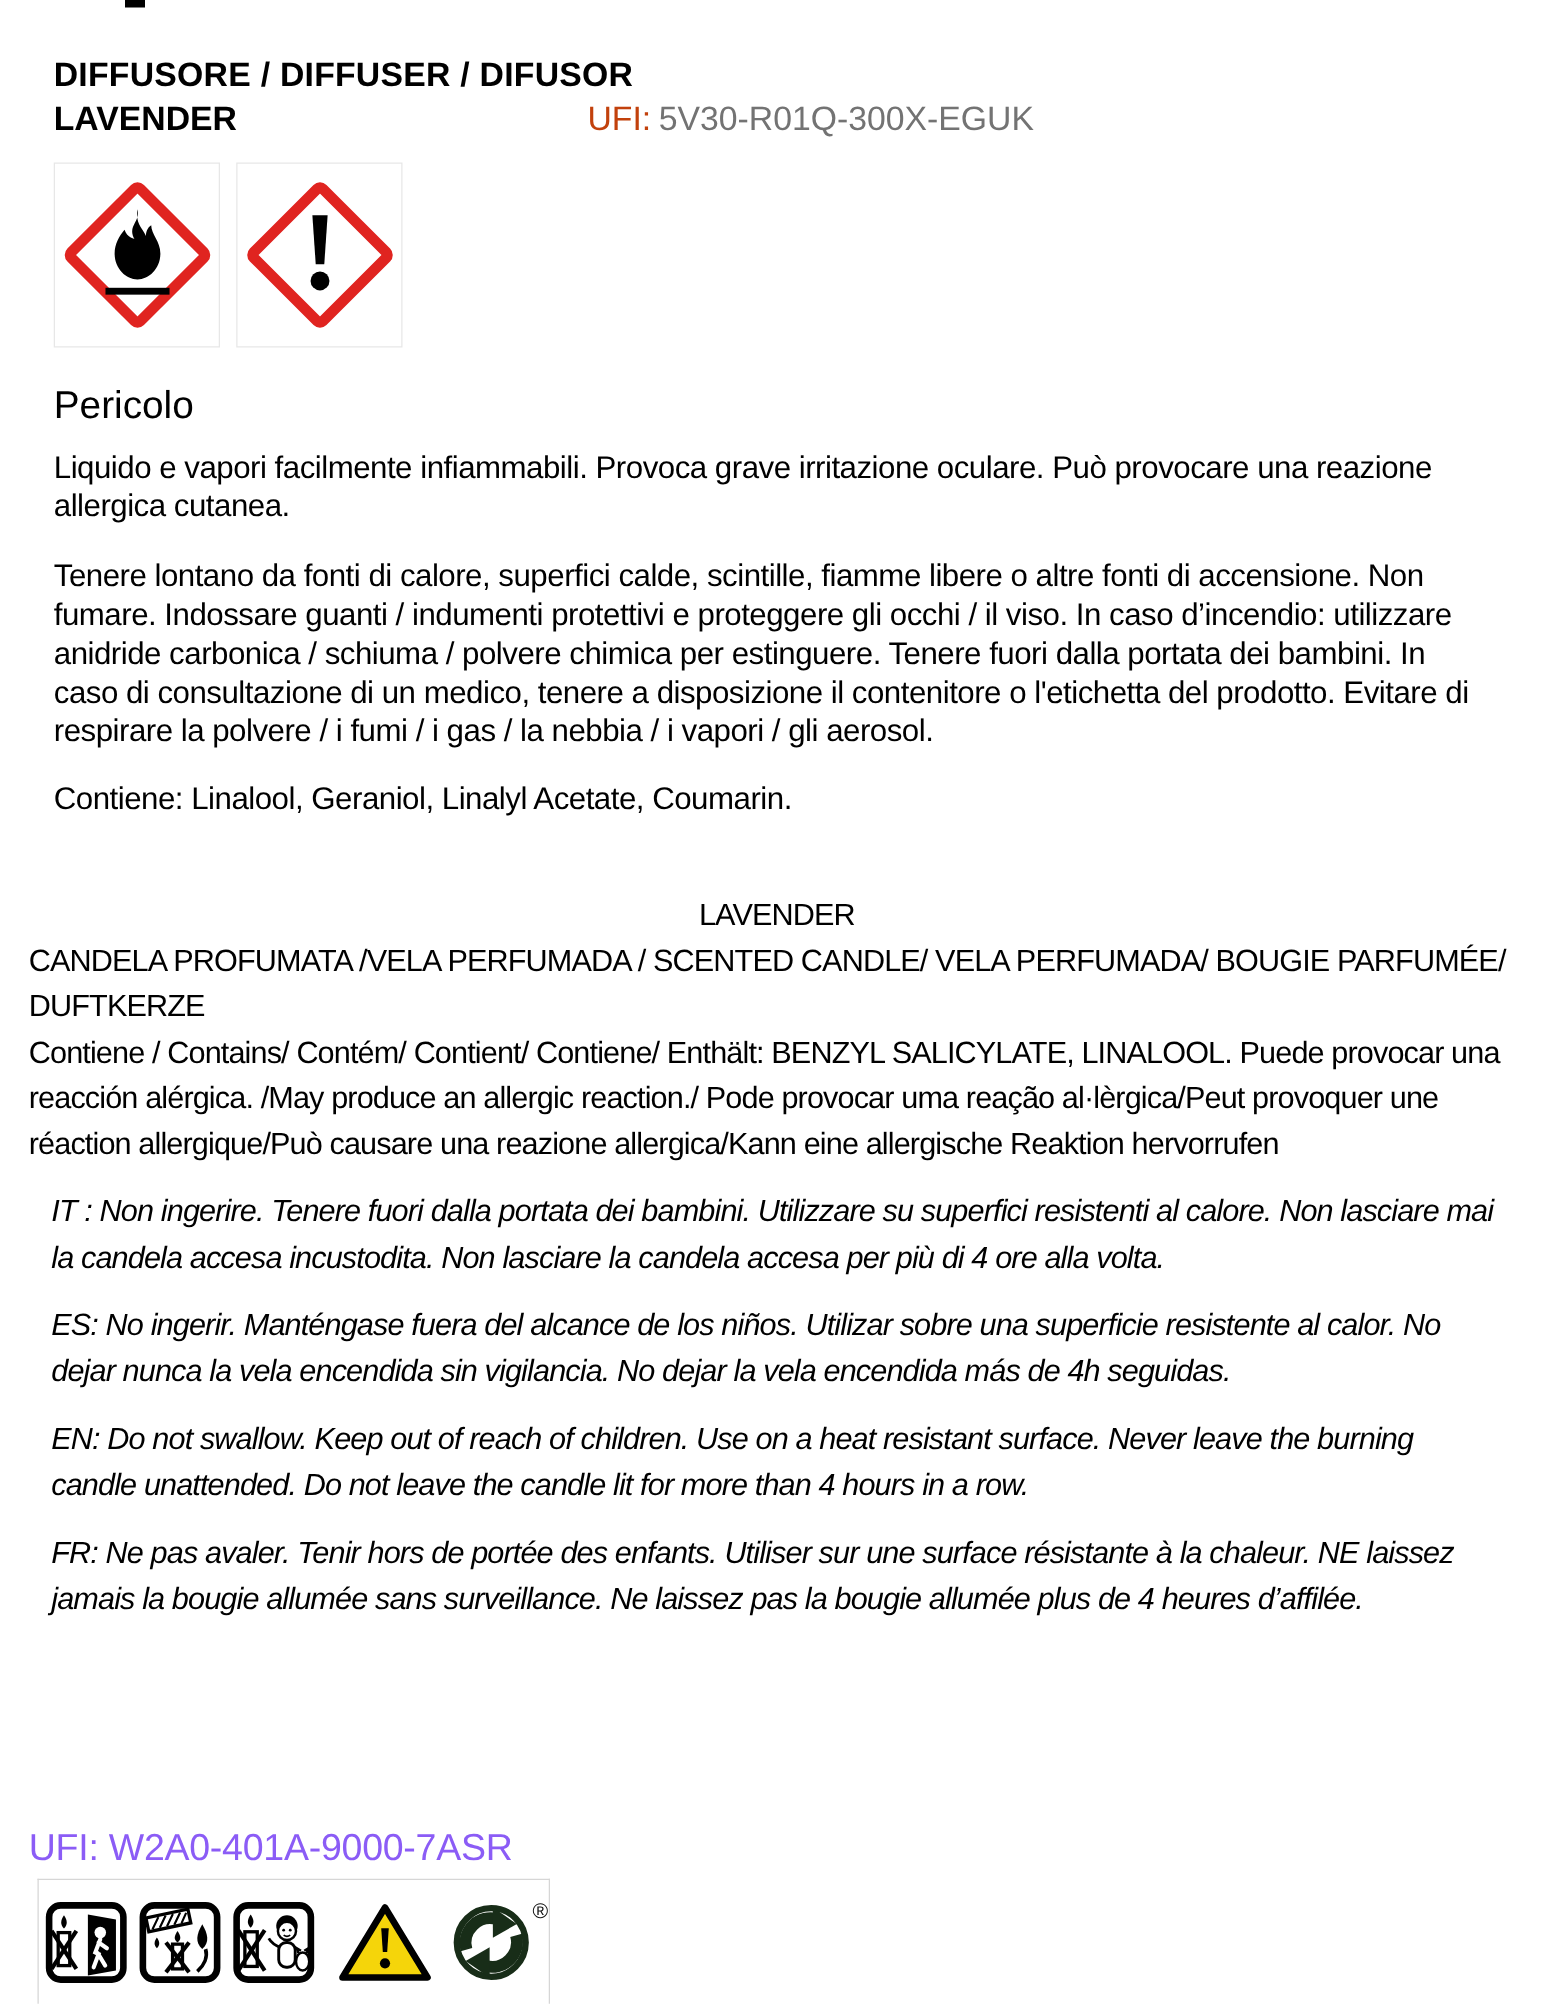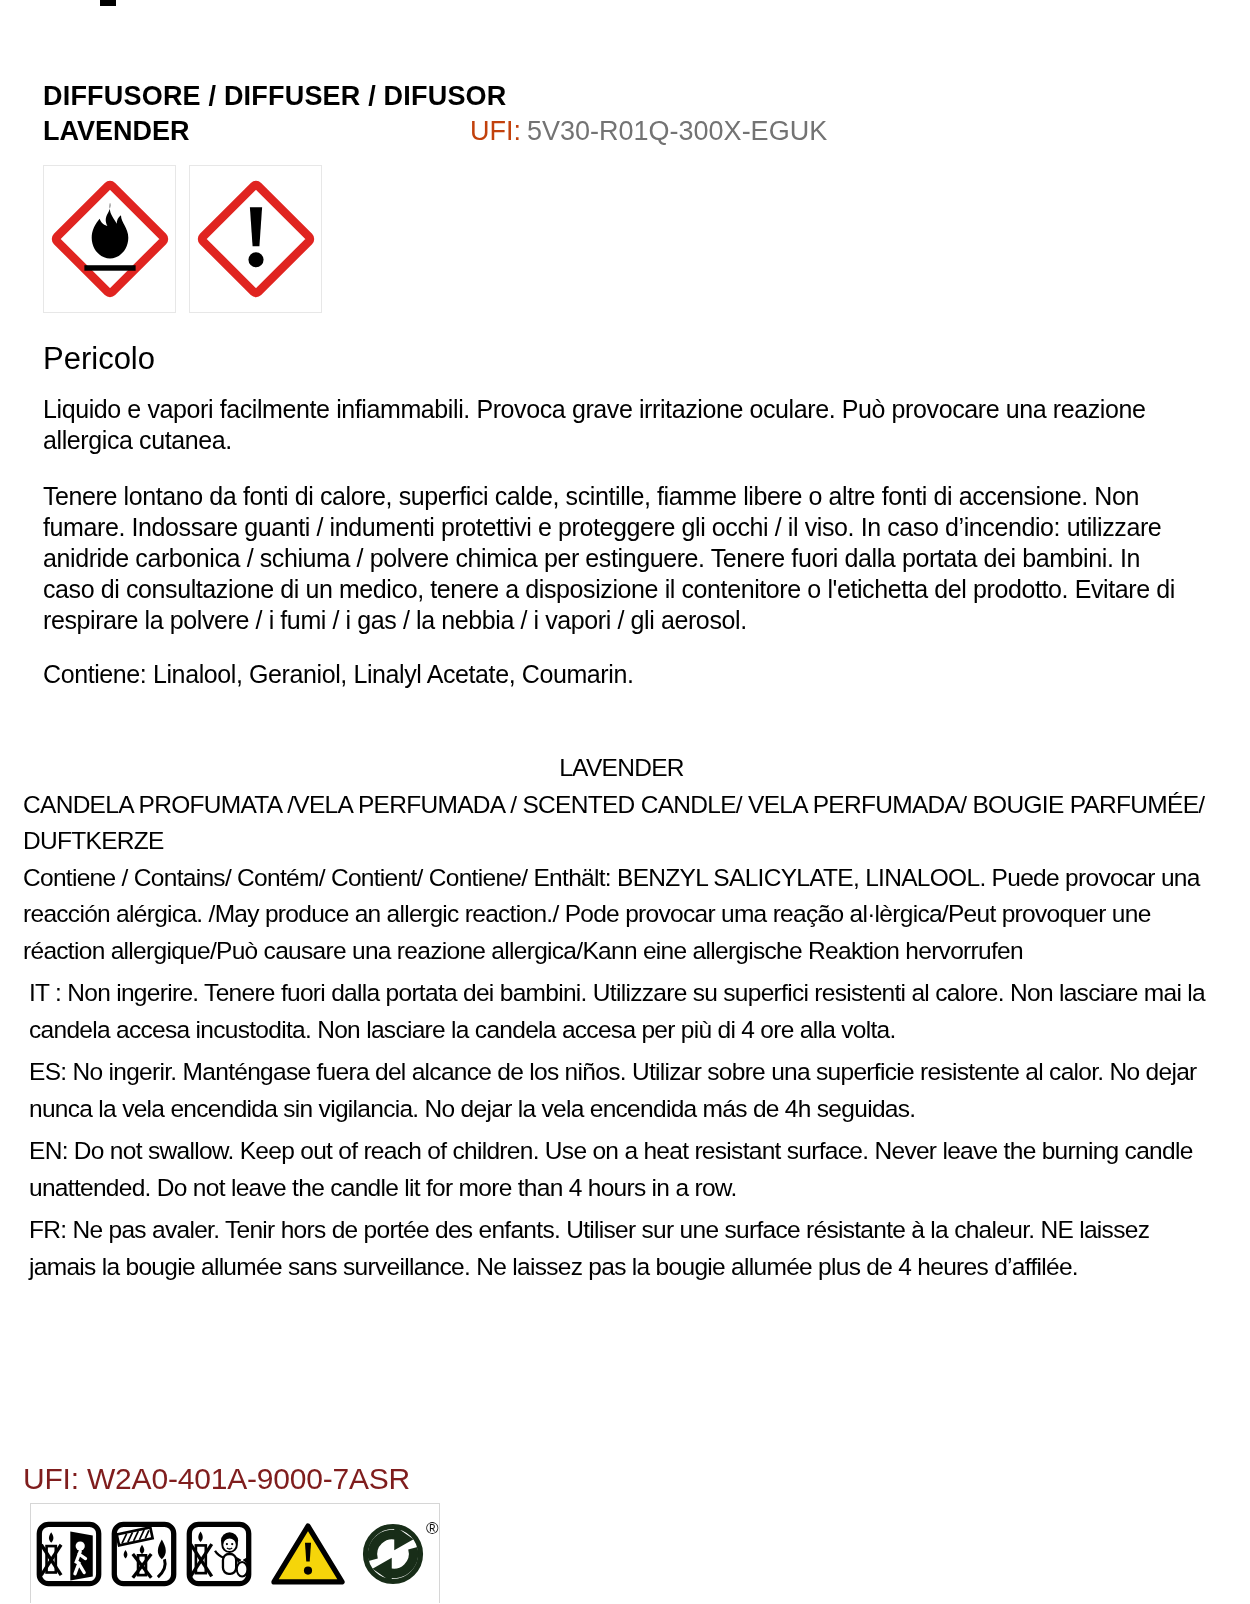--- a/index.html
+++ b/index.html
@@ -4,21 +4,21 @@
 <style>
   html,body{margin:0;padding:0;}
   body{
     width:1250px;height:1604px;background:#fff;color:#000;
     font-family:"Liberation Sans",sans-serif;
     position:relative;overflow:hidden;
   }
   .scan-artifact{position:absolute;left:100px;top:0;width:16px;height:6px;background:#000;}
 
   
-  .sec1{padding:44px 34px 0 43px;margin-top:36px;}
+  .sec1{padding:44px 34px 0 43px;}
   .title-line{font-size:27px;font-weight:bold;line-height:33px;letter-spacing:.2px;margin:0;}
   .row2{position:relative;line-height:33px;margin-top:2px;}
   .product-name{font-size:27px;font-weight:bold;}
   .ufi-group{position:absolute;left:427px;top:0;font-size:27px;}
   .ufi-label{color:#c2410c;}
   .ufi-code{color:#737373;margin-left:6px;}
 
   .pictos{display:flex;gap:13px;margin-top:14px;}
   .picto-box{width:131px;height:146px;border:1px solid #e7e7e7;display:flex;align-items:center;justify-content:center;background:#fff;}
   .picto-box svg{width:122px;height:122px;}
@@ -26,23 +26,23 @@
   .signal-word{margin-top:30px;font-size:31px;line-height:31px;}
   .para{margin:0;font-size:25px;line-height:31px;letter-spacing:-.4px;max-width:1152px;}
   .mt-hazard{margin-top:20px;}
   .mt-prec{margin-top:25px;}
   .mt-cont{margin-top:23px;}
 
   
   .sec2{padding:0 30px 0 23px;font-size:24.5px;line-height:36.5px;letter-spacing:-.7px;}
   .heading2{text-align:center;margin-top:60px;}
   .p2{margin:0;}
-  .warnings p{margin:6px;}
+  .warnings p{margin:18px;font-style:italic;}
 
-  .ufi2{position:absolute;left:23px;top:1462px;font-size:30px;letter-spacing:-.2px;color:#7f1d1d;}
+  .ufi2{position:absolute;left:23px;top:1462px;font-size:30px;letter-spacing:-.2px;color:#8b5cf6;}
 
   
   .icons-frame{
     position:absolute;left:30px;top:1503px;width:410px;height:100px;
     border:1px solid #d6d6d6;border-bottom:none;background:#fff;
     display:flex;align-items:center;gap:9px;padding-left:5px;box-sizing:border-box;
   }
   .sq-icon{width:66px;height:66px;flex:none;}
   .tri-icon{width:78px;height:68px;flex:none;margin-left:8px;}
   .gd-wrap{display:flex;align-items:flex-start;margin-left:5px;flex:none;}

